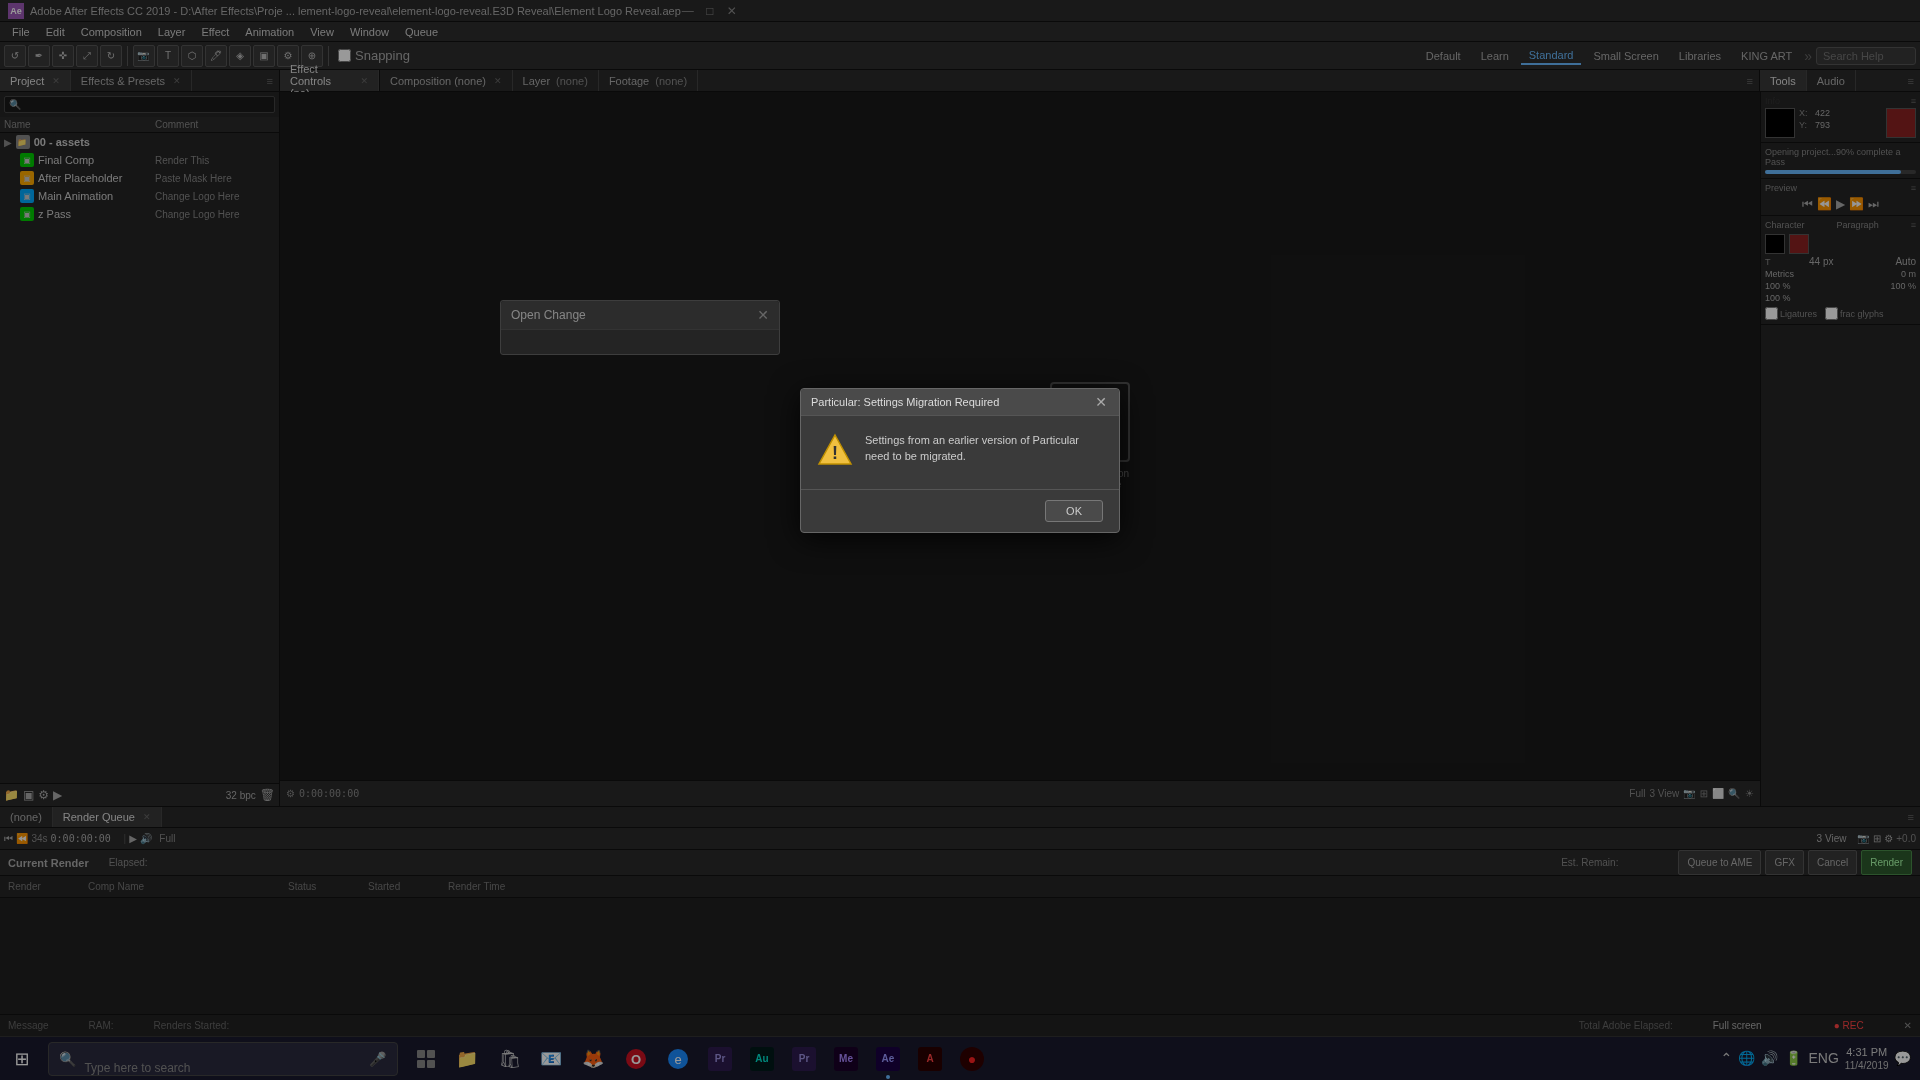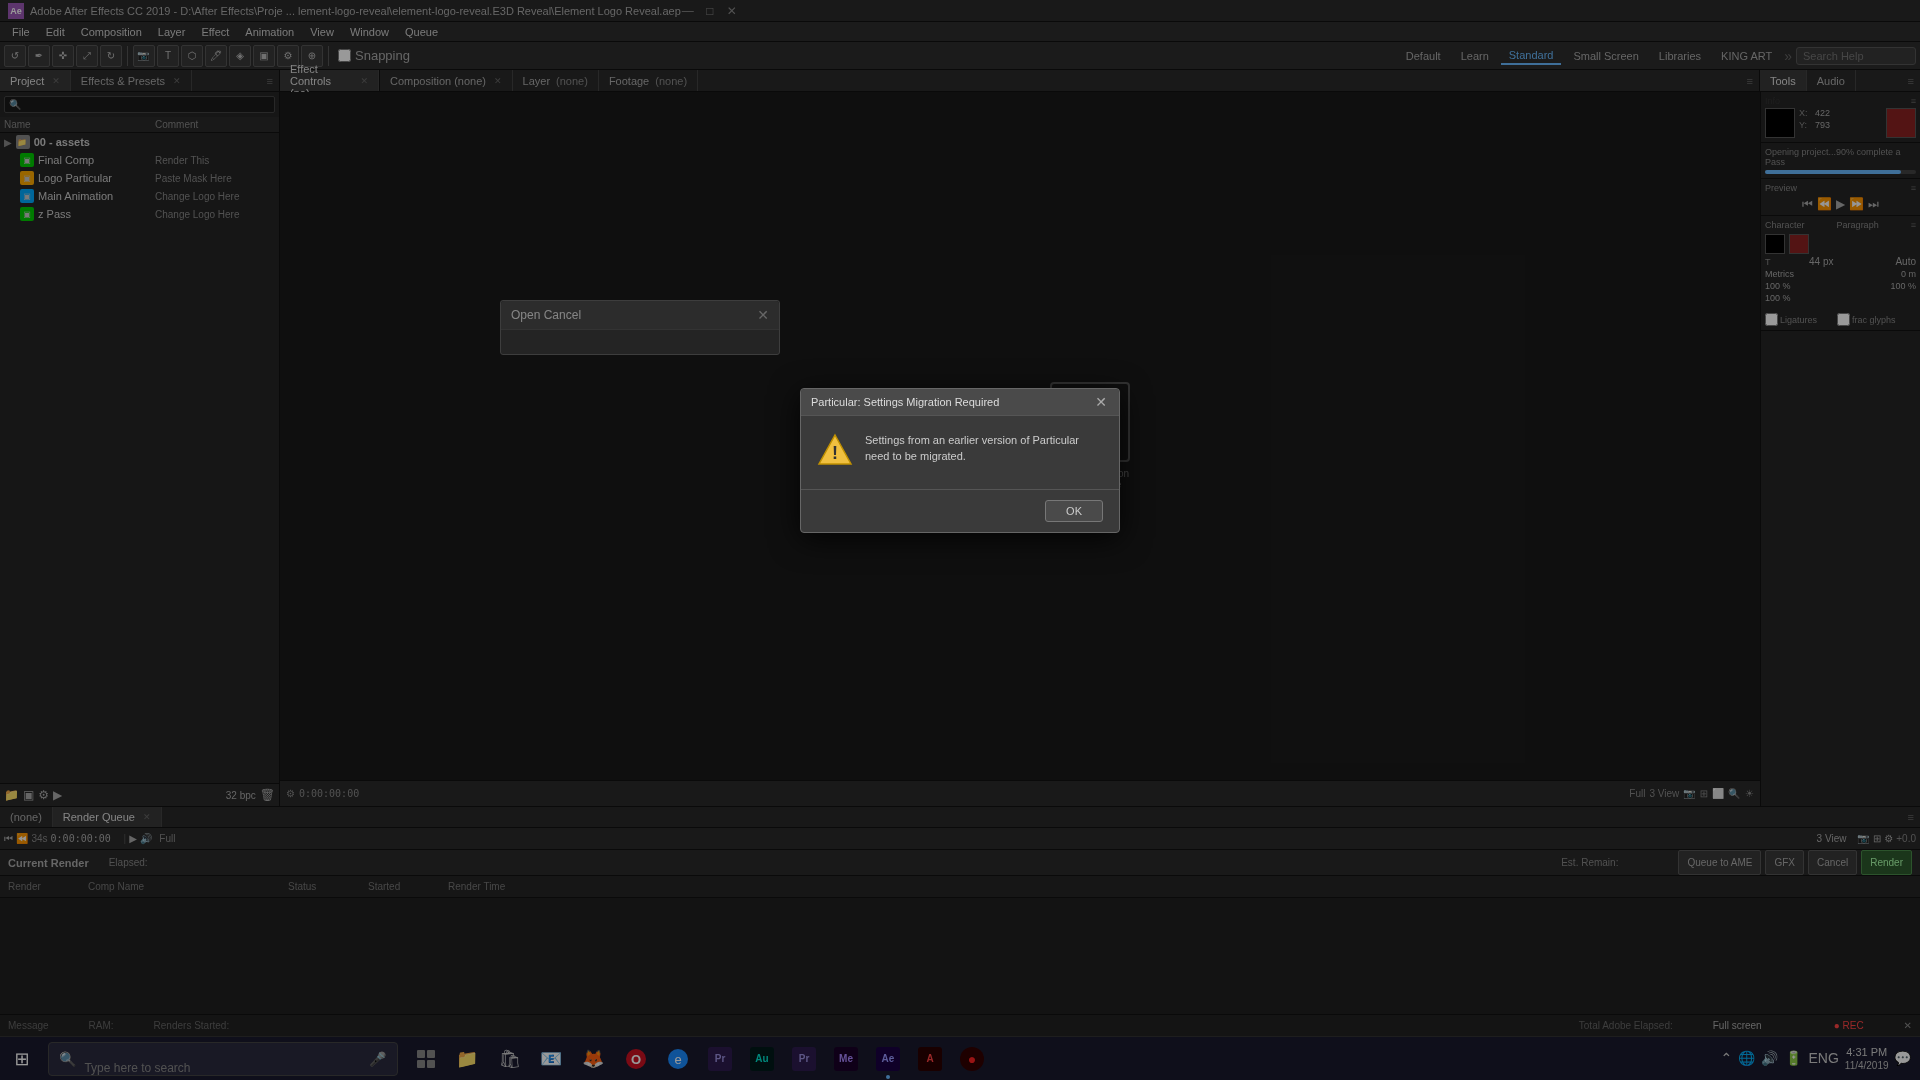--- a/index.html
+++ b/index.html
@@ -93,21 +93,21 @@
       font-size: 11px;
     }
     .workspace-btn.active { color: #6abaff; border-bottom: 2px solid #6abaff; }
     .search-box {
       background: #3a3a3a;
       border: 1px solid #555;
       border-radius: 3px;
       padding: 2px 6px;
       color: #aaa;
       font-size: 11px;
-      width: 120px;
+      width: 100px;
     }
 
     
     #left-panel {
       width: 280px;
       background: #252525;
       border-right: 1px solid #111;
       display: flex;
       flex-direction: column;
       flex-shrink: 0;
@@ -578,21 +578,21 @@
         </div>
 
         <div class="proj-item">
           <span class="proj-icon" style="background:#00cc00;margin-left:16px;">▣</span>
           <span class="proj-name">Final Comp</span>
           <span class="proj-comment">Render This</span>
         </div>
 
         <div class="proj-item">
           <span class="proj-icon" style="background:#ffaa00;margin-left:16px;">▣</span>
-          <span class="proj-name">Logo Particular</span>
+          <span class="proj-name">After Placeholder</span>
           <span class="proj-comment">Paste Mask Here</span>
         </div>
 
         <div class="proj-item">
           <span class="proj-icon" style="background:#00aaff;margin-left:16px;">▣</span>
           <span class="proj-name">Main Animation</span>
           <span class="proj-comment">Change Logo Here</span>
         </div>
 
         <div class="proj-item">
@@ -718,21 +718,21 @@
           <span style="color:#aaa;font-size:9px;">Metrics</span>
           <span style="margin-left:auto;color:#aaa;font-size:9px;">0 m</span>
         </div>
         <div class="right-row">
           <span style="color:#aaa;font-size:9px;">100 %</span>
           <span style="margin-left:auto;color:#aaa;font-size:9px;">100 %</span>
         </div>
         <div class="right-row">
           <span style="color:#aaa;font-size:9px;">100 %</span>
         </div>
-        <div style="display:flex;gap:20px;margin-top:10px;">
+        <div style="display:flex;gap:8px;margin-top:4px;">
           <label style="font-size:9px;color:#888;display:flex;align-items:center;gap:2px;">
             <input type="checkbox" style=""> 
               <span>Ligatures</span>
           </label>
           <label style="font-size:9px;color:#888;display:flex;align-items:center;gap:2px;">
             <input type="checkbox" style=""> 
               <span>frac glyphs</span>
           </label>
         </div>
       </div>
@@ -803,21 +803,21 @@
       <span>Renders Started:</span>
       <span style="margin-left:auto;">Total Adobe Elapsed:</span>
       <span style="cursor:pointer;color:#aaa;">Full screen</span>
       <span style="color:#ff4444;margin-left:32px;">● REC</span>
       <span style="cursor:pointer;color:#888;">✕</span>
     </div>
   </div>
 
   <div class="open-project-bg">
     <div id="open-project-title">
-      <span>Open Cancel</span>
+      <span>Open Change</span>
       <span id="open-project-close">✕</span>
     </div>
     <div id="open-project-body"></div>
   </div>
 
   <div id="dialog-overlay">
     <div id="dialog">
       <div id="dialog-title-bar">
         <span>Particular: Settings Migration Required</span>
         <div id="dialog-close">✕</div>

